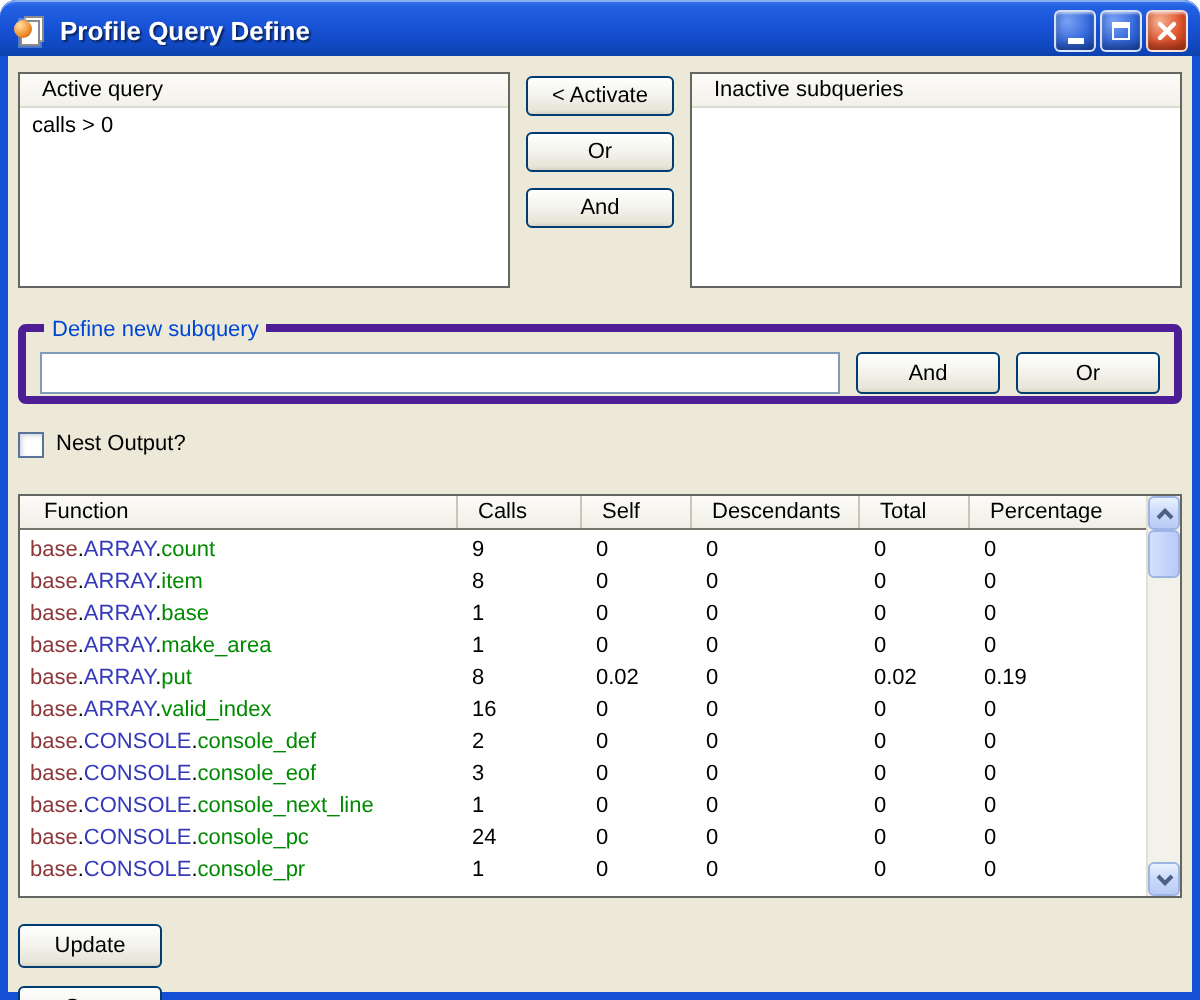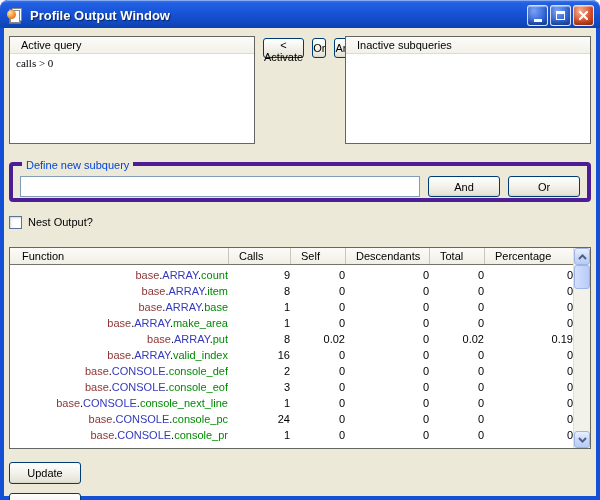--- a/index.html
+++ b/index.html
@@ -56,23 +56,23 @@
   }
   .listpanel.active { width:246px; }
   .listpanel.inactive { flex:1;gap:10px; }
   .panel-header {
     height:17px; flex:0 0 auto;
     background:linear-gradient(#FCFBF8,#F2F1E9);
     border-bottom:1px solid #DEDCD0;
     font-size:11px; color:#000; padding:2px 0 0 11px;
   }
   .panel-body { flex:1; background:#fff; font-size:11px; padding-top:2px; }
-  .list-item { padding:1px 6px; white-space:nowrap;font-family:Liberation Serif, serif; }
-
-  .transfer-col { width:74px; display:flex; flex-direction:row; gap:8px; padding-top:2px; }
+  .list-item { padding:1px 6px; white-space:nowrap; }
+
+  .transfer-col { width:74px; display:flex; flex-direction:column; gap:8px; padding-top:2px; }
 
   
   .xp-btn {
     font-family:"Liberation Sans", sans-serif;
     font-size:11px; color:#000;
     border:1px solid #003C74; border-radius:3px;
     background:linear-gradient(180deg,#FFFFFF 0%,#F3F2EC 48%,#E7E5D8 90%,#D8D5C2 100%);
     box-shadow:inset 0 1px 0 #fff;
     height:20px; cursor:default;
   }
@@ -116,21 +116,21 @@
   .thead {
     height:17px; flex:0 0 auto;
     background:linear-gradient(#FCFBF8,#F0EFE6);
     border-bottom:1px solid #75736A;
   }
   .th {
     font-size:11px; padding:2px 0 14px 10px; white-space:nowrap; overflow:hidden;
     border-left:1px solid #C9C7B8;
   }
   .th.fn { border-left:none; padding-left:12px; }
-  .tbody { flex:1; font-size:11px; overflow:hidden; padding-top:2px;text-align:right; }
+  .tbody { flex:1; font-size:11px; overflow:hidden; padding-top:2px; }
   .tr { height:16px; align-items:center; }
   .td { white-space:nowrap; overflow:hidden; }
   .td.fn { padding-left:5px; }
   .td.num { padding-left:8px; }
   .lib  { color:var(--lib,#8E3636); }
   .cls  { color:var(--cls,#3439B8); }
   .feat { color:var(--feat,#008A00); }
   .dot  { color:#000; }
 
   
@@ -157,21 +157,21 @@
 <body>
 
 <div class="window">
 
   <div class="titlebar">
     <span class="app-icon">
       <span class="paper back"></span>
         <span class="paper front"></span>
         <span class="ball"></span>
     </span>
-    <span class="title">Profile Output Window</span>
+    <span class="title">Profile Query Define</span>
     <span class="caption-buttons">
       <span class="cap-btn min">
           <span class="glyph-min"></span>
         </span>
       <span class="cap-btn max">
           <span class="glyph-max"></span>
         </span>
       <span class="cap-btn close">
         <svg width="11" height="11" viewBox="0 0 11 11">
             <path d="M2 2 L9 9 M9 2 L2 9" stroke="#fff" stroke-width="2.2" stroke-linecap="round"></path>

